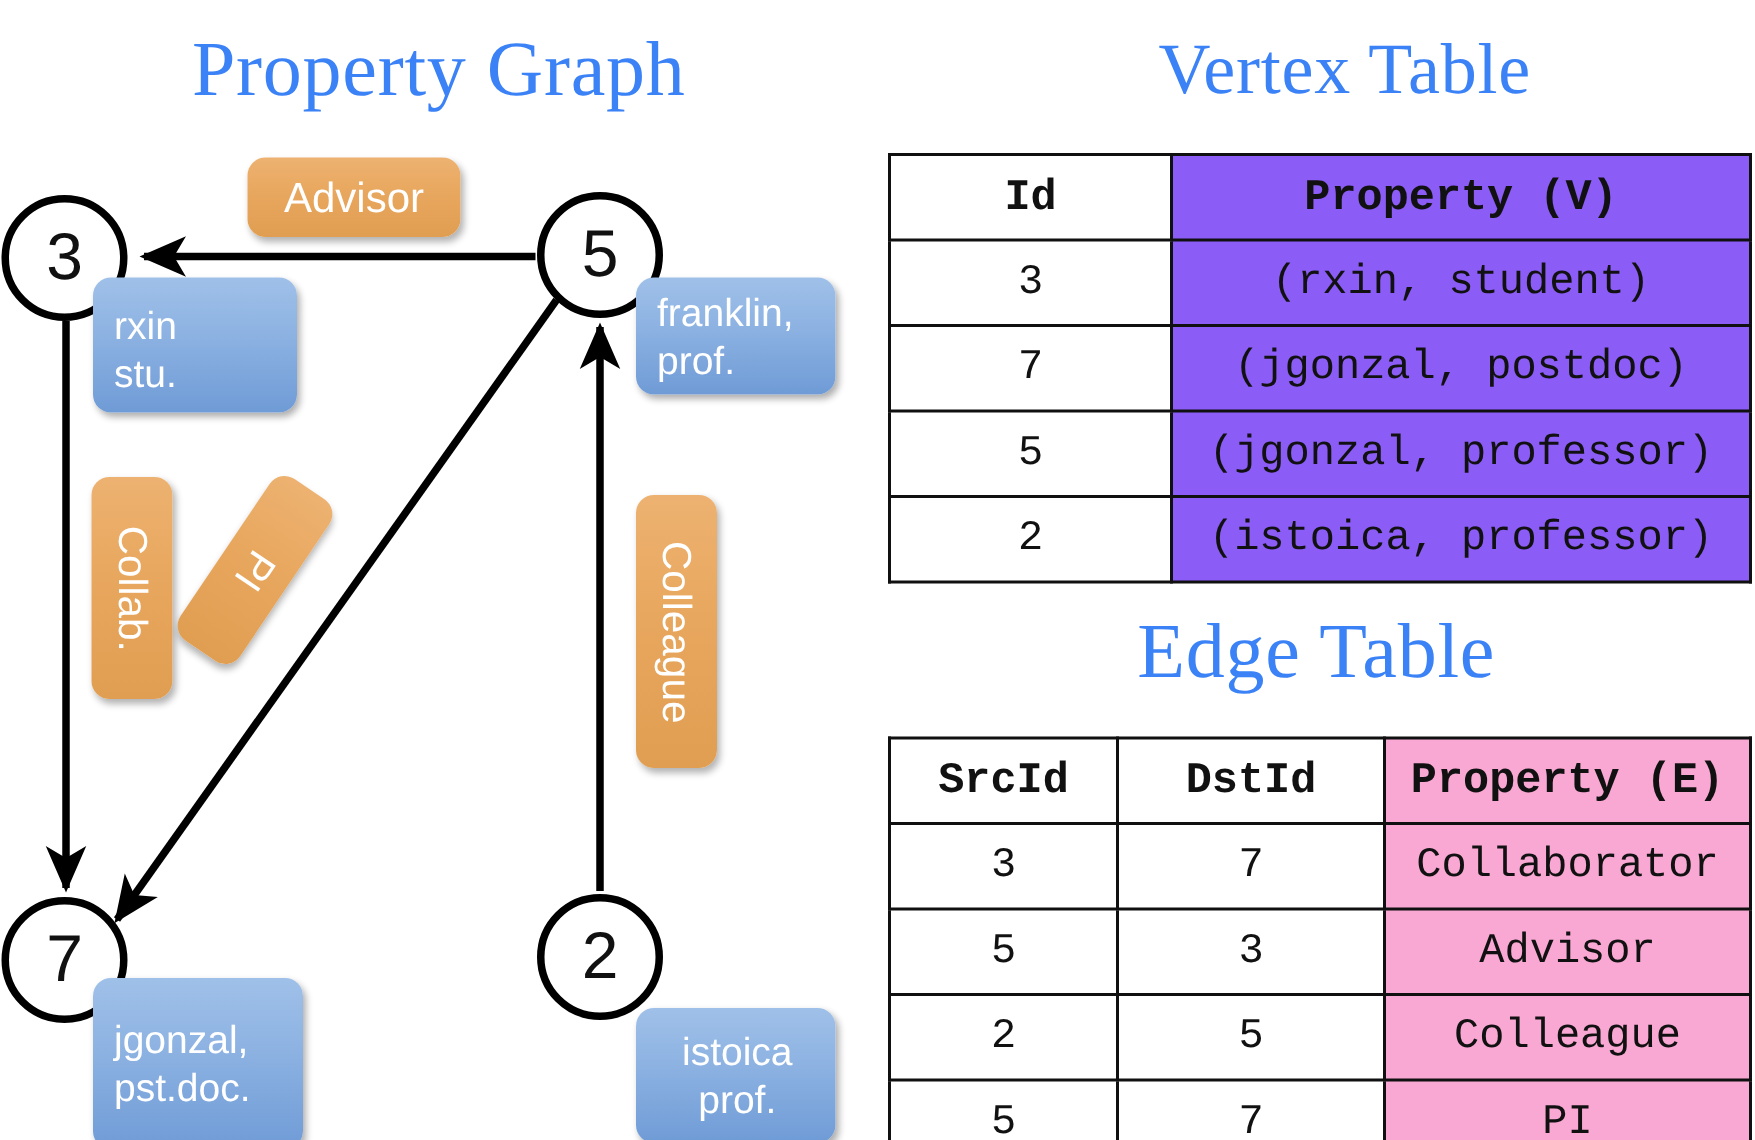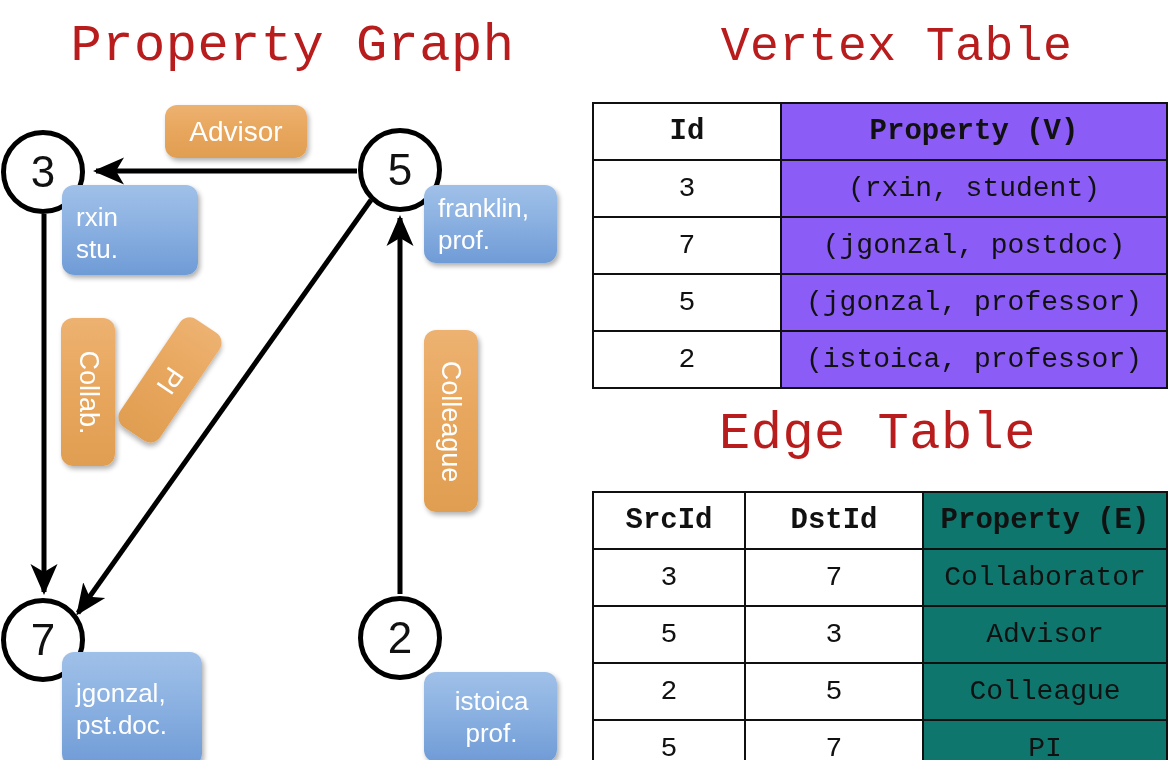--- a/index.html
+++ b/index.html
@@ -6,23 +6,23 @@
   body{
     width:1170px;height:760px;background:#ffffff;overflow:hidden;
     font-family:"Liberation Sans", sans-serif;
     -webkit-font-smoothing:antialiased;
   }
   #root{position:relative;width:1170px;height:760px;}
 
   
   .heading{
     position:absolute;
-    font-family:Liberation Mono, monospace;
+    font-family:Liberation Serif, serif;
     font-weight:300;
-    color:#b91c1c;
+    color:#3b82f6;
     white-space:nowrap;
     letter-spacing:0.5px;
     text-align:center;
   }
   #title-property-graph{left:0;top:16px;width:585px;font-size:52px;line-height:62px;}
   #title-vertex-table{left:604px;top:16px;width:585px;font-size:48px;line-height:62px;}
   #title-edge-table{left:585px;top:404px;width:585px;font-size:52px;line-height:62px;}
 
   
   #graph-svg{position:absolute;left:0;top:0;width:585px;height:760px;}
@@ -79,21 +79,21 @@
   .tbl td{
     border:2px solid #101010;
     text-align:center;vertical-align:middle;
     font-family:Liberation Mono, monospace;
     font-weight:300;font-size:28px;color:#111;
     height:55px;padding:0 0;
     background:#ffffff;
   }
   .tbl td.hdr{font-weight:700;font-size:29px;}
   .tbl td.fill-v{background:#8b5cf6;}
-  .tbl td.fill-e{background:#0f766e;}
+  .tbl td.fill-e{background:#f9a8d4;}
 
   #vertex-table{left:592px;top:102px;width:574px;}
   #vertex-table col.c1{width:188px;}
   #vertex-table col.c2{width:386px;}
 
   #edge-table{left:592px;top:491px;width:574px;}
   #edge-table col.e1{width:152px;}
   #edge-table col.e2{width:178px;}
   #edge-table col.e3{width:244px;}
 </style>

